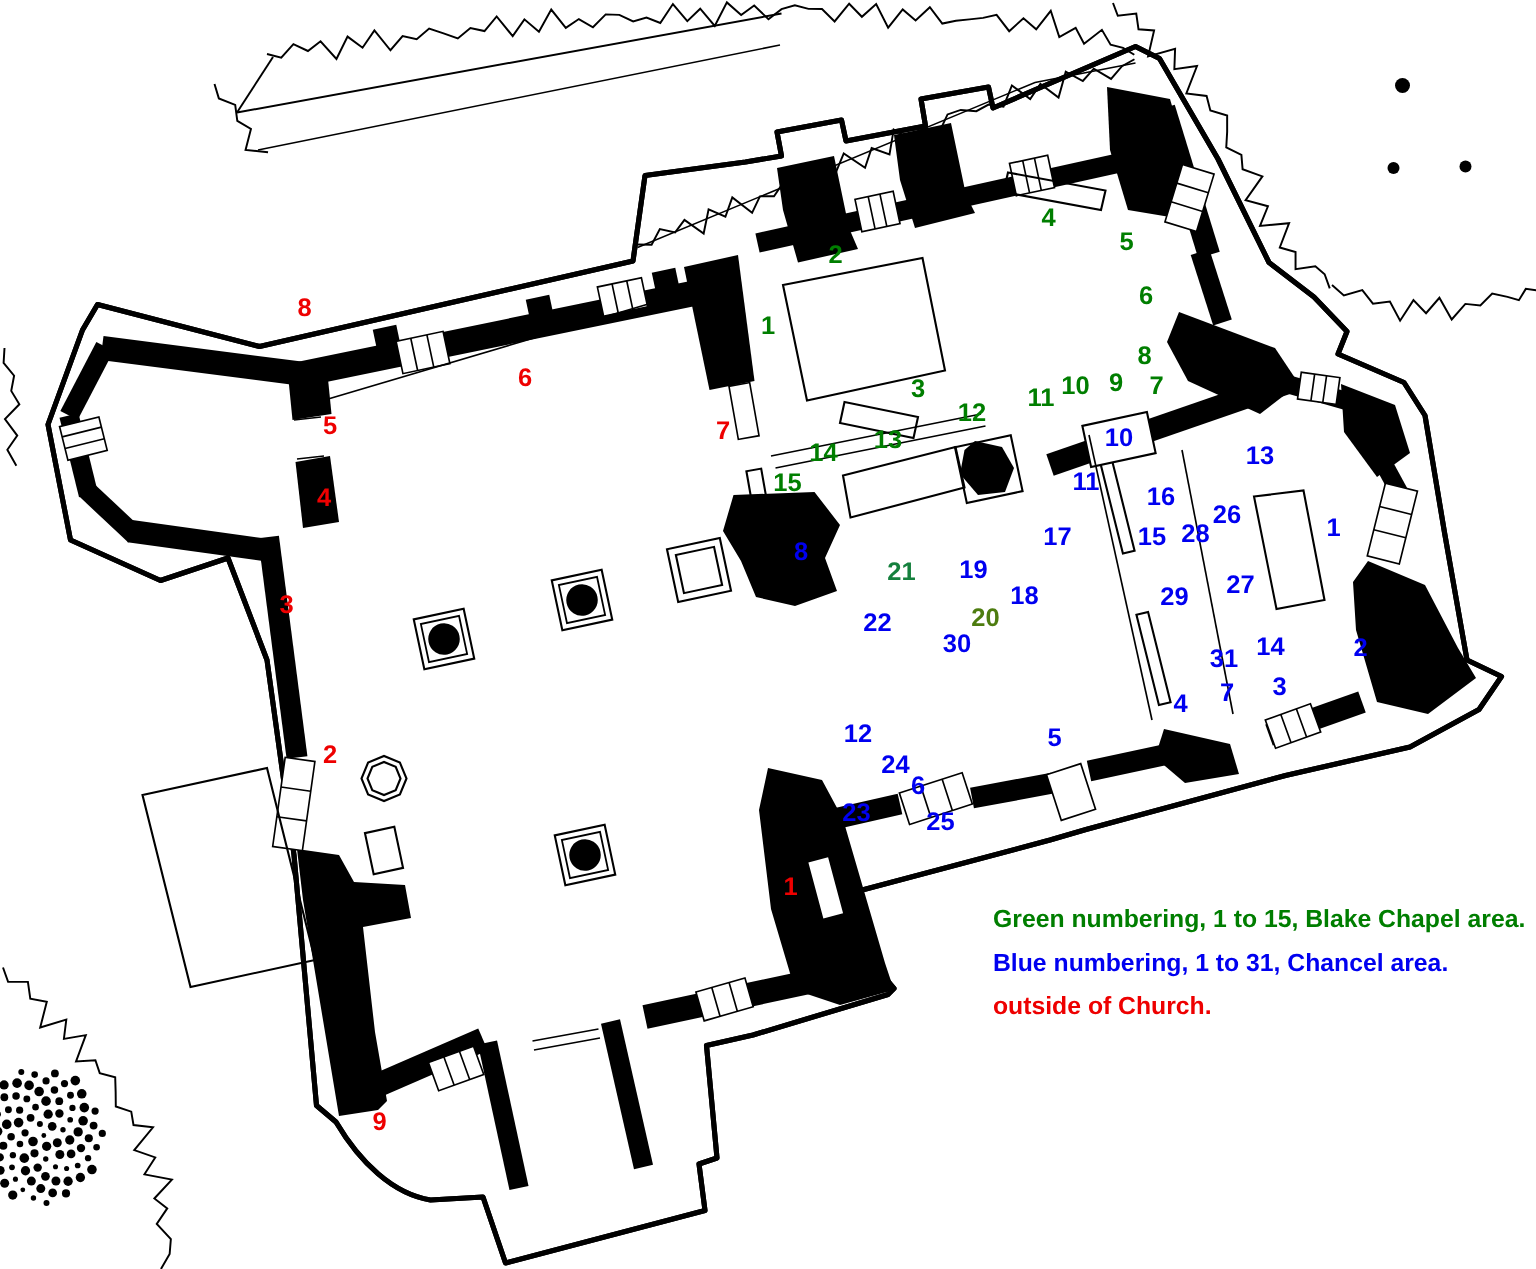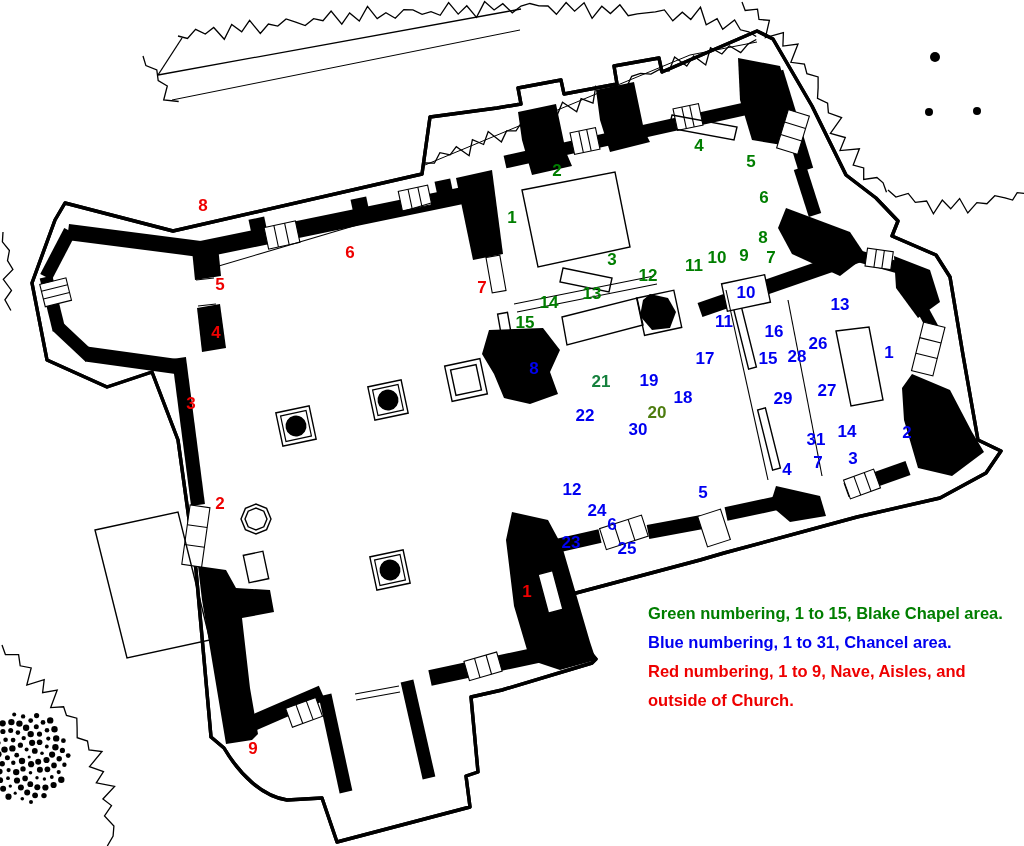--- a/index.html
+++ b/index.html
@@ -1,21 +1,21 @@
 <!DOCTYPE html>
 <html><head>
 <meta charset="utf-8">
 <style>
   html,body{margin:0;padding:0;background:#ffffff;}
   #stage{position:relative;width:1024px;height:846px;background:#ffffff;overflow:hidden;
          font-family:"Liberation Sans", sans-serif;}
   #plan-svg{position:absolute;left:0;top:0;}
   .marker{position:absolute;transform:translate(-50%,-50%);font-weight:bold;
           font-size:17px;line-height:1;white-space:nowrap;}
-  #legend{position:absolute;left:648px;top:599px;width:362px;font-weight:bold;
+  #legend{position:absolute;left:662px;top:599px;width:362px;font-weight:bold;
           font-size:16.5px;line-height:29px;}
   .legend-line{white-space:nowrap;}
   .legend-line.right{text-align:left;padding-right:20px;}
 </style>
 </head>
 <body>
 
 <div id="stage">
 
   <svg id="plan-svg" width="1024" height="846" viewBox="0 0 1024 846">
@@ -378,16 +378,15 @@
       <span class="marker" style="left: 220px; top: 284px; color: rgb(238, 0, 0);">5</span>
       <span class="marker" style="left: 350px; top: 252px; color: rgb(238, 0, 0);">6</span>
       <span class="marker" style="left: 482px; top: 287px; color: rgb(238, 0, 0);">7</span>
       <span class="marker" style="left: 203px; top: 205px; color: rgb(238, 0, 0);">8</span>
       <span class="marker" style="left: 253px; top: 748px; color: rgb(238, 0, 0);">9</span>
     </div>
 
   <div id="legend">
       <div class="legend-line" style="color: rgb(0, 126, 0);">Green numbering, 1 to 15, Blake Chapel area.</div>
       <div class="legend-line" style="color: rgb(0, 0, 240);">Blue numbering, 1 to 31, Chancel area.</div>
-      <div class="legend-line" style="color: rgb(238, 0, 0);">Red numbering, 1 to 9, Nave, Aisles, and</div>
       <div class="legend-line right" style="color: rgb(238, 0, 0);">outside of Church.</div>
     </div>
 </div>
 
 </body></html>

